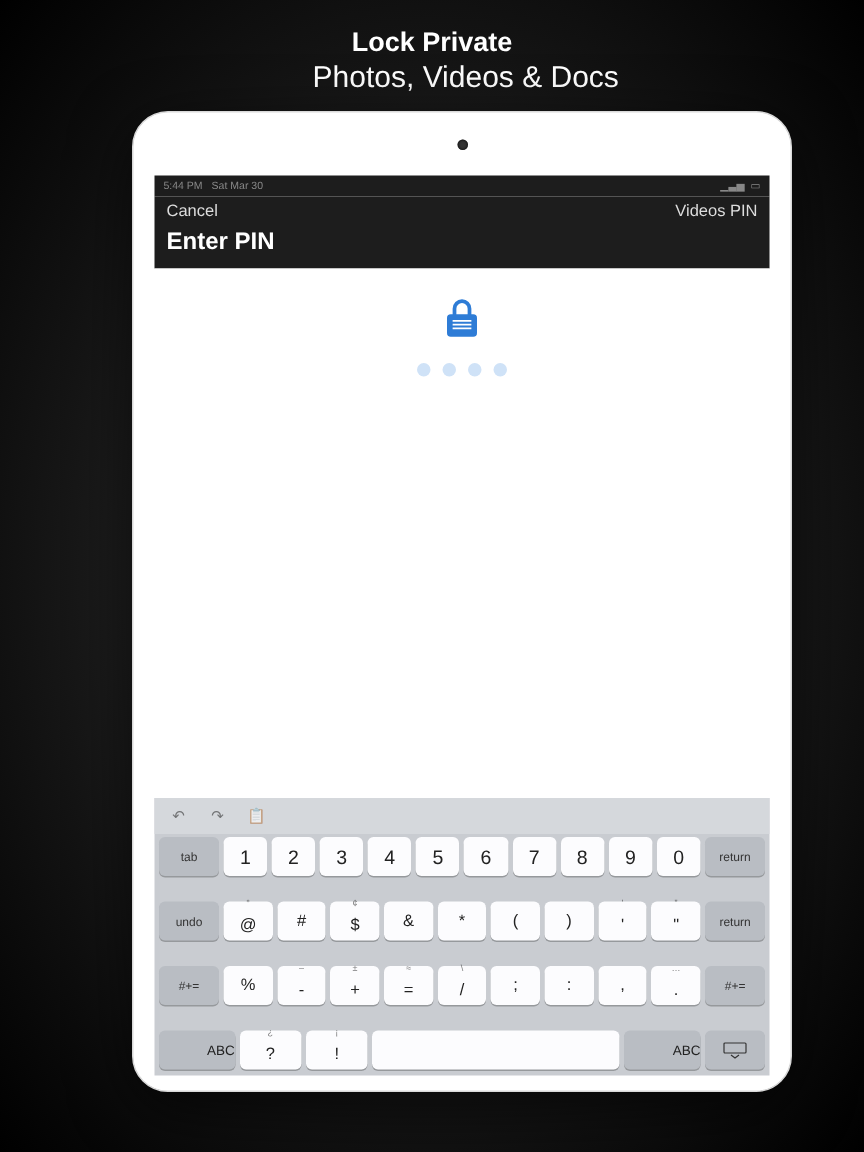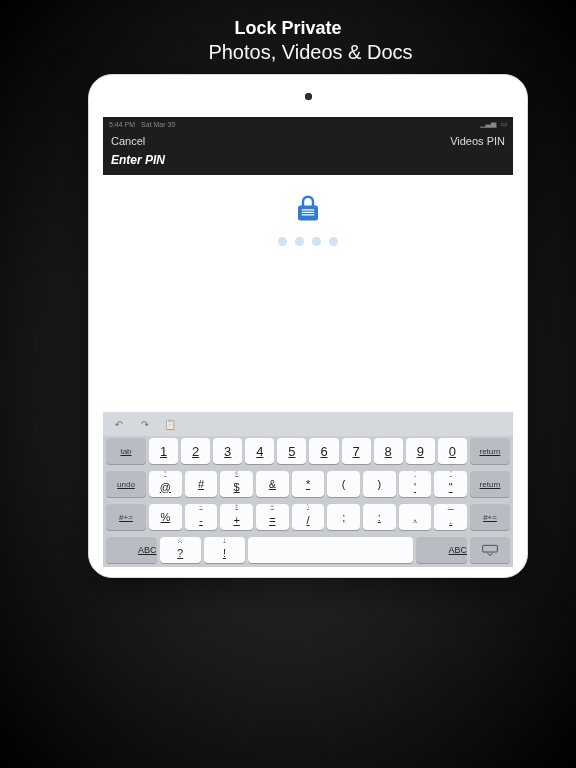--- a/index.html
+++ b/index.html
@@ -6,50 +6,50 @@
   html, body { width: 576px; height: 768px; overflow: hidden; font-family: -apple-system, Helvetica, Arial, sans-serif; }
   body {
     background: radial-gradient(ellipse at center, #555 0%, #222 40%, #000 100%);
     display: flex; flex-direction: column; align-items: center;
   }
   .promo { color: #fff; text-align: center; margin-top: 18px; margin-bottom: 10px; }
   .promo .line1 { font-weight: 700; font-size: 18px; }
   .promo .line2 { font-weight: 500; font-size: 20px; margin-top: 2px; margin-left: 45px; }
 
   .device {
-    width: 440px; height: 504px; background: #fff; border-radius: 24px;
+    width: 440px; height: 654px; background: #fff; border-radius: 24px;
     box-shadow: 0 10px 40px rgba(0,0,0,.6);
     position: relative; overflow: hidden;
     border: 1px solid #d9d9d9;
     margin-left: 40px;
   }
   .bezel-top { height: 42px; display:flex; align-items:center; justify-content:center; }
   .camera { width: 7px; height: 7px; background:#333; border-radius:50%; box-shadow: inset 0 0 2px #000; }
 
   .screen { position:absolute; left:14px; right:14px; top:42px; bottom:10px; background:#fff; display:flex; flex-direction:column; }
 
   .statusbar { height:14px; background:#1d1d1d; color:#888; font-size:7px; display:flex; align-items:center; padding:0 6px; justify-content:flex-start; gap:6px;}
   .statusbar .sb-right { margin-left:auto; display:flex; gap:4px; align-items:center;}
   .navbar { background:#1d1d1d; color:#fff; padding:4px 8px 8px; }
   .navrow { display:flex; justify-content:space-between; font-size:11px; color:#ddd; }
   .navrow span { cursor:pointer; }
-  .title { font-size:12px; font-weight:700; margin-top:6px; color:#fff;font-style:italic; }
+  .title { font-size:16px; font-weight:700; margin-top:6px; color:#fff; }
 
   .content { flex:1; background:#fff; display:flex; flex-direction:column; align-items:center; padding-top:18px; }
   .lock svg { width:30px; height:30px; }
   .dots { margin-top:10px; display:flex; gap:8px; }
   .dot { width:9px; height:9px; border-radius:50%; background:#cfe2f7; }
 
   .keyboard { background:#c9ccd1; font-size:10px; color:#222; user-select:none; }
   .kb-toolbar { display:flex; align-items:center; gap:10px; padding:4px 8px; background:#d5d8dc; }
   .kb-toolbar .ti { width:16px; height:16px; display:flex; align-items:center; justify-content:center; opacity:.55; }
   .kb-toolbar .spacer { flex:1; }
   .handle { width:26px; height:4px; background:#9aa0a6; border-radius:2px; margin-left:auto; margin-right:auto; }
 
-  .kb-rows { padding:2px 3px 4px; display:flex; flex-direction:column; gap:7px;text-decoration:underline; }
+  .kb-rows { padding:2px 3px 4px; display:flex; flex-direction:column; gap:17px; }
   .kb-row { display:flex; gap:3px; }
   .key { background:#fcfcfe; border-radius:4px; box-shadow:0 1px 0 rgba(0,0,0,.25); display:flex; align-items:center; justify-content:center; height:26px; }
   .key.fn { background:#b9bdc3; font-size:9px; }
   .key.num { flex:1; font-size:13px; }
   .key.sym { flex:1; font-size:11px; }
   .key.wide { flex:0 0 40px; font-size:8px; color:#333; }
   .key.abc { flex:0 0 40px; font-size:9px;padding-left:32px; }
   .key.space { flex:4; }
   .key.dismiss { flex:0 0 40px; }
   .key.dismiss svg { width:16px; height:12px; }

